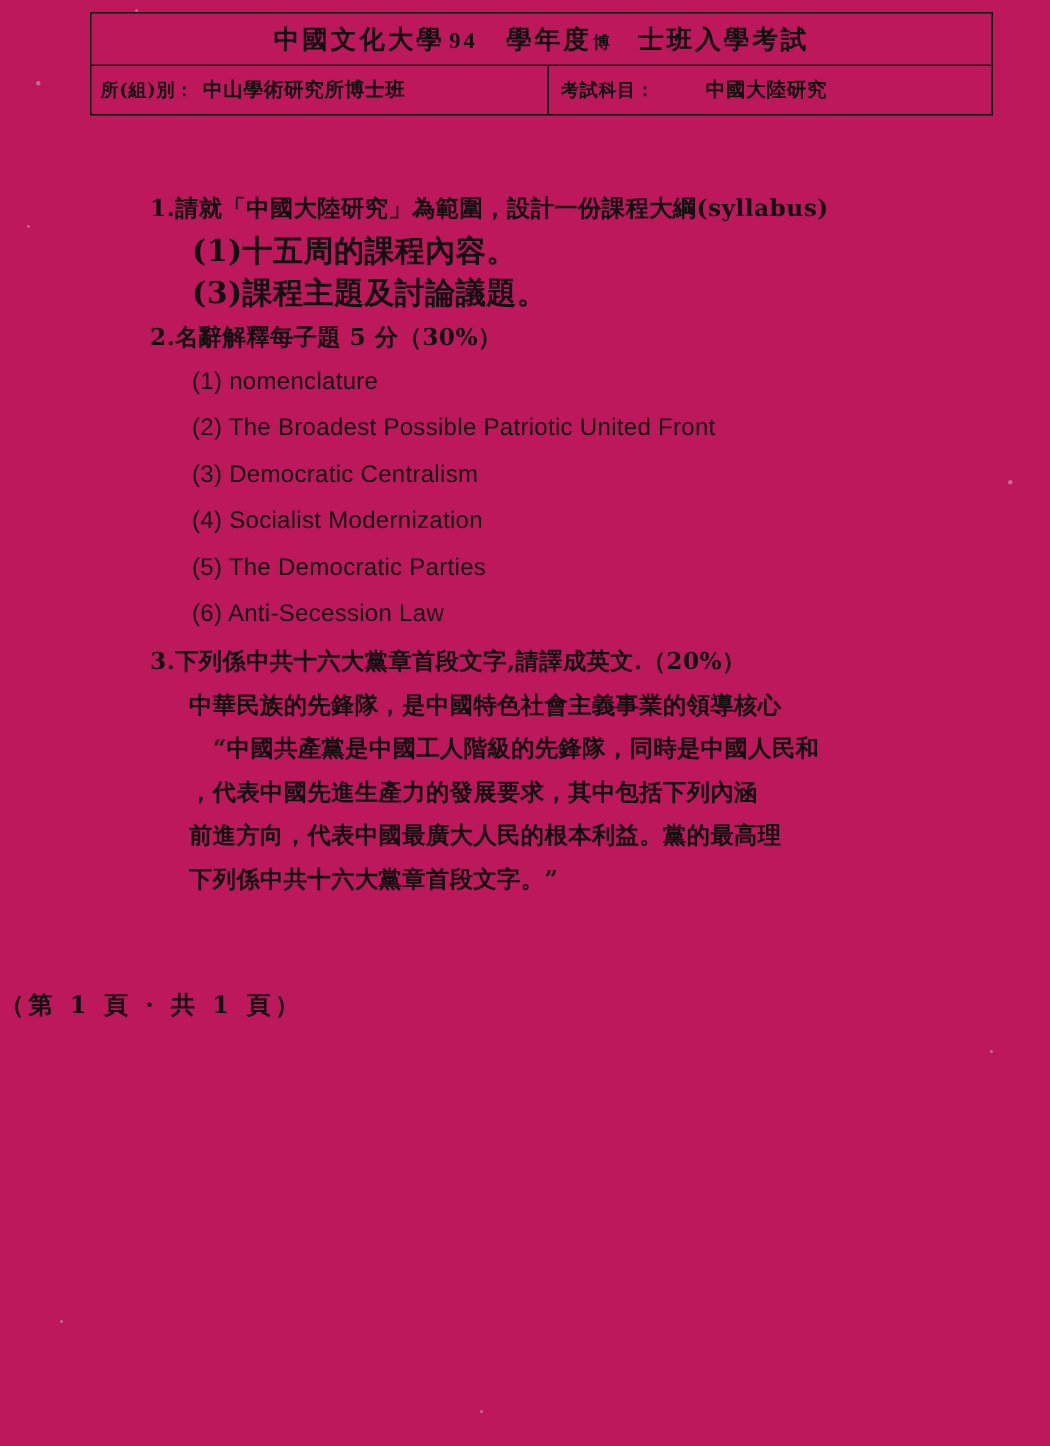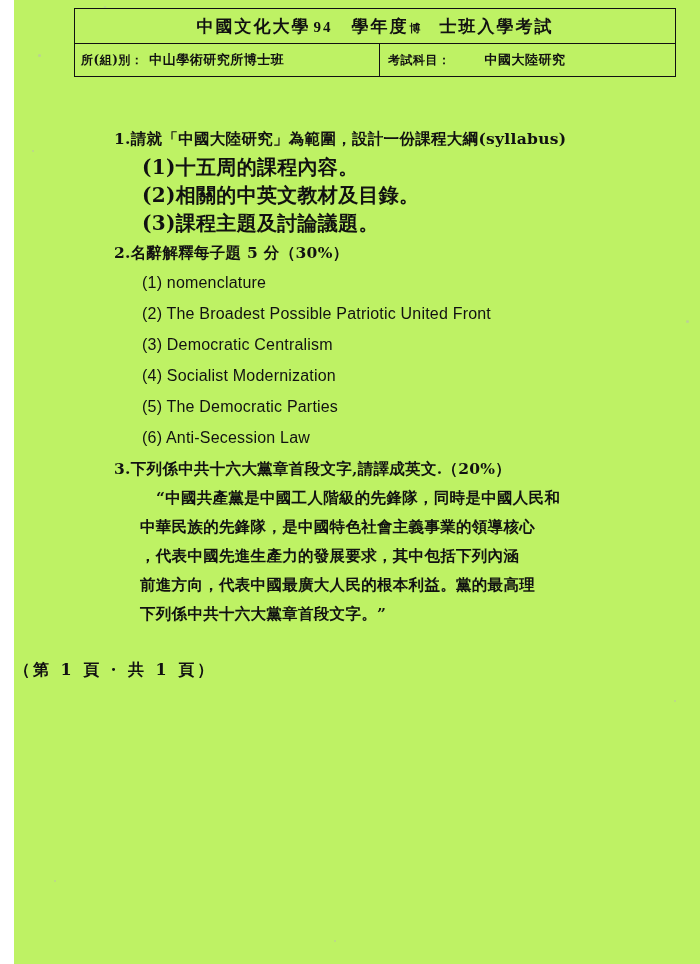--- a/index.html
+++ b/index.html
@@ -13,22 +13,21 @@
     position: relative;
     font-family: "DejaVu Serif", serif;
     color: #111111;
     overflow: hidden;
   }
 
   
   .page {
     position: absolute;
     inset: 0;
-    background: #bef264;
-    margin-left: 14px;
+    background: #be185d;
   }
 
   
   .header-table {
     position: absolute;
     left: 60px;
     top: 8px;
     width: 600px;
     border: 1.6px solid #111;
     border-collapse: collapse;
@@ -194,39 +193,38 @@
         <span class="field-value indent">中國大陸研究</span>
       </div>
     </div>
   </div>
 
   <div class="content">
 
     <div class="q">
       <div class="q-line">1.請就「中國大陸研究」為範圍，設計一份課程大綱(syllabus)</div>
       <div class="sub">(1)十五周的課程內容。</div>
-      <div class="sub">(2)相關的中英文教材及目錄。</div>
       <div class="sub">(3)課程主題及討論議題。</div>
     </div>
 
     <div class="q">
       <div class="q-line">2.名辭解釋每子題 5 分（30%）</div>
       <div class="sub-en">(1) nomenclature</div>
       <div class="sub-en">(2) The Broadest Possible Patriotic United Front</div>
       <div class="sub-en">(3) Democratic Centralism</div>
       <div class="sub-en">(4) Socialist Modernization</div>
       <div class="sub-en">(5) The Democratic Parties</div>
       <div class="sub-en">(6) Anti-Secession Law</div>
     </div>
 
     <div class="q">
       <div class="q-line">3.下列係中共十六大黨章首段文字,請譯成英文.（20%）</div>
       <div class="quote-block">
+        <div class="qline">中華民族的先鋒隊，是中國特色社會主義事業的領導核心</div>
         <div class="qline first">“中國共產黨是中國工人階級的先鋒隊，同時是中國人民和</div>
-        <div class="qline">中華民族的先鋒隊，是中國特色社會主義事業的領導核心</div>
         <div class="qline">，代表中國先進生產力的發展要求，其中包括下列內涵</div>
         <div class="qline">前進方向，代表中國最廣大人民的根本利益。黨的最高理</div>
         <div class="qline">下列係中共十六大黨章首段文字。”</div>
       </div>
     </div>
   </div>
 
   <div class="footer">（第 1 頁 · 共 1 頁）</div>
 
   <div class="speck" style="left:24px;top:54px;width:3px;height:3px;"></div>

